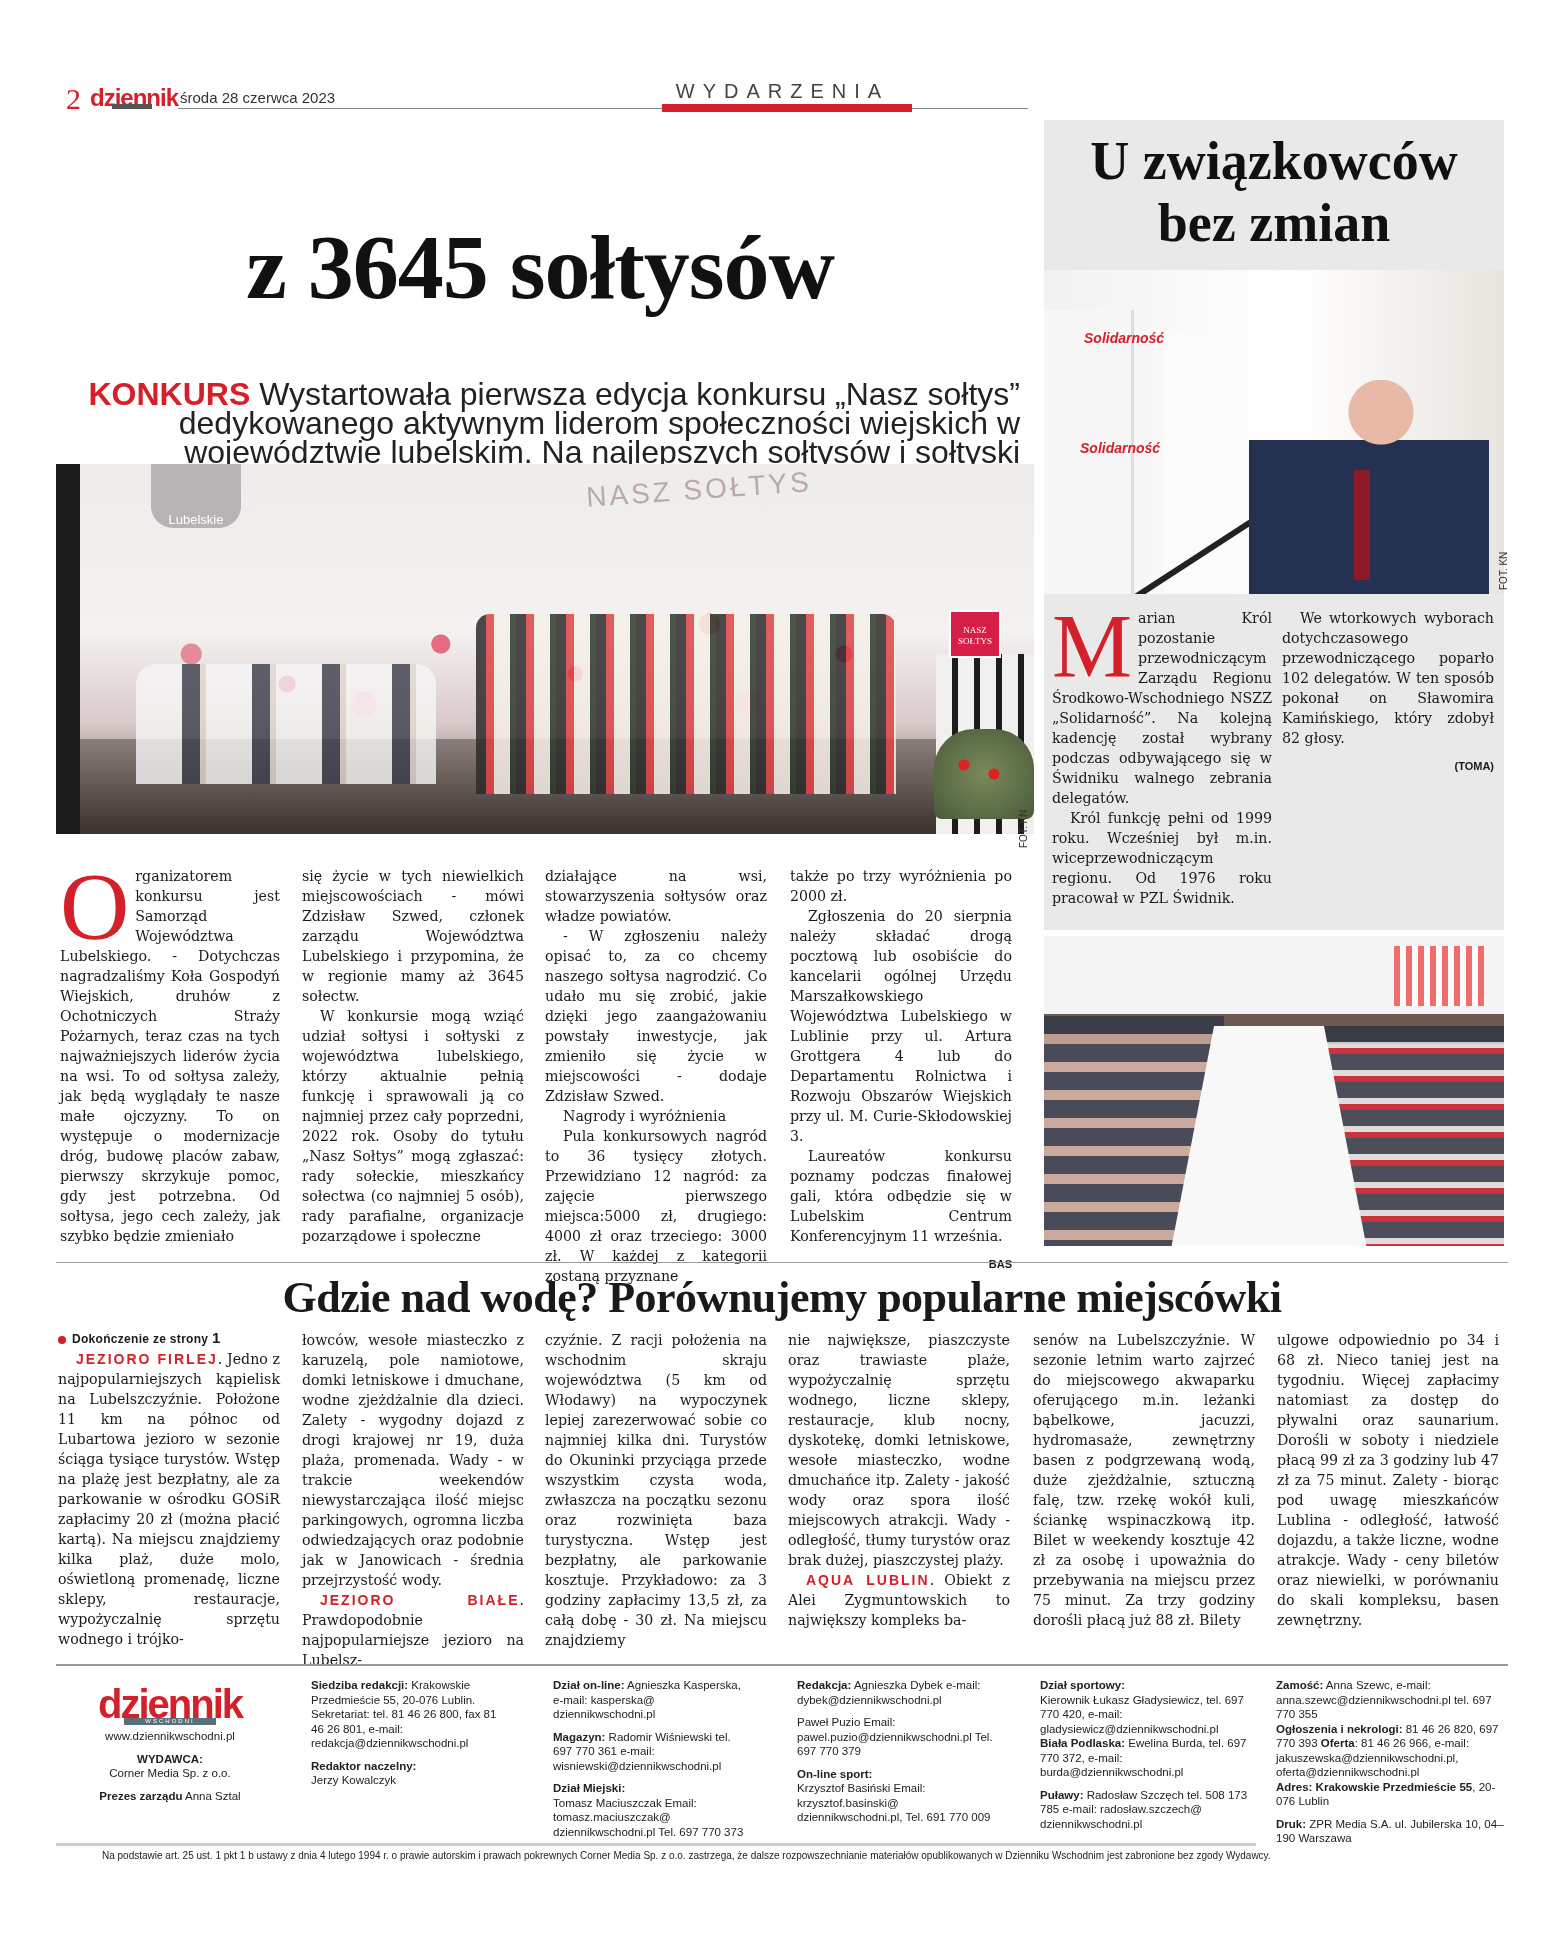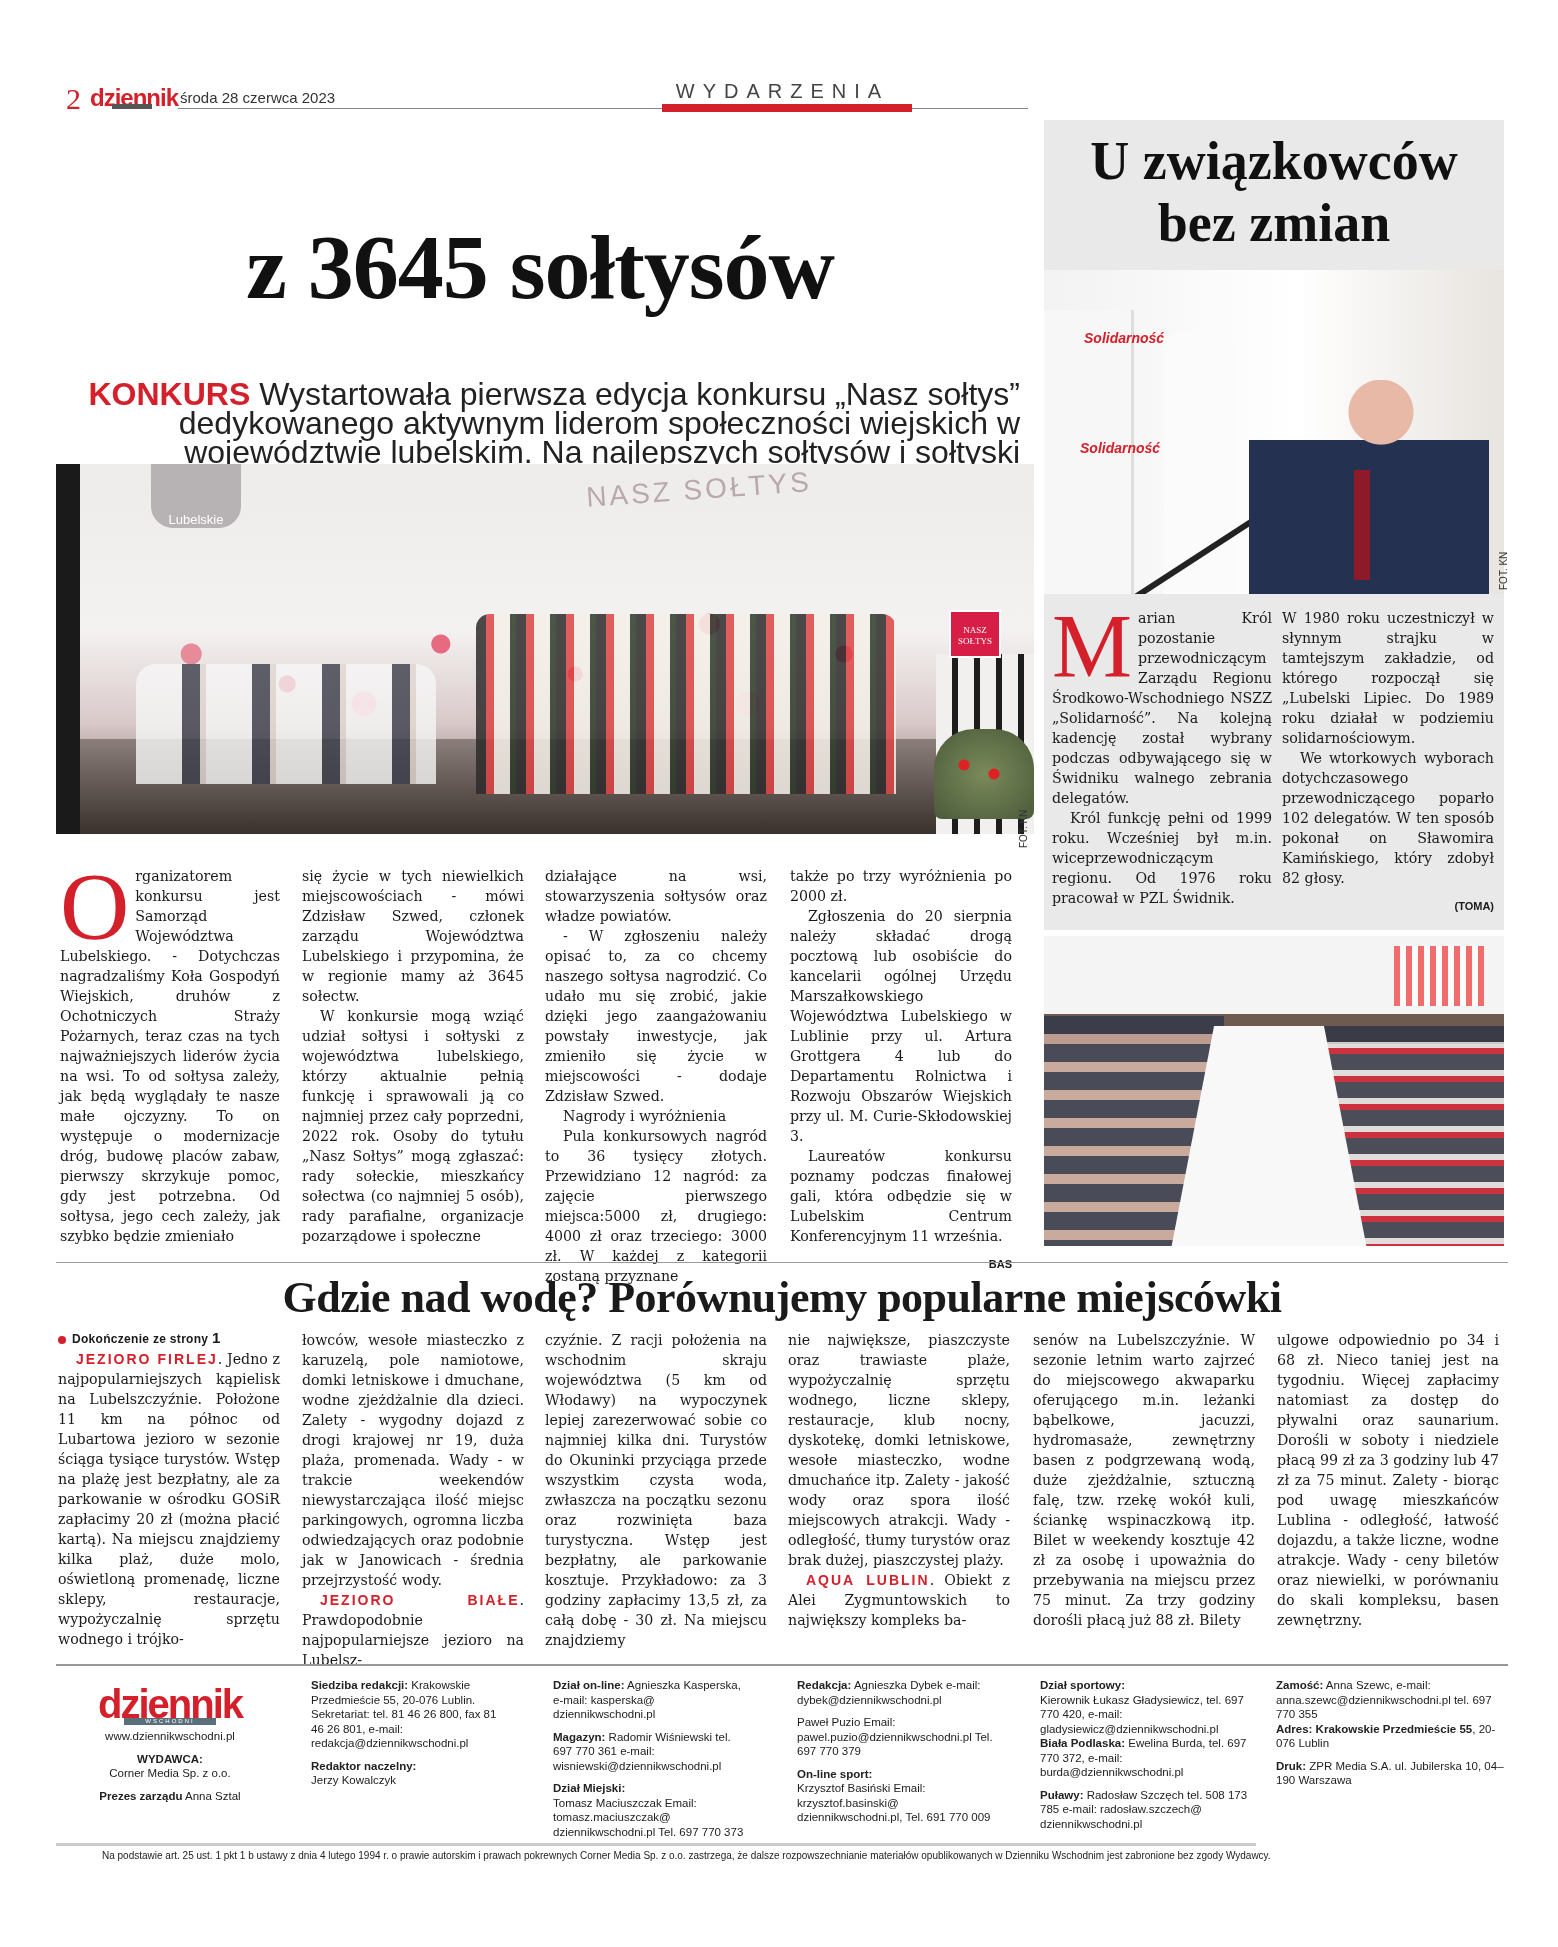--- a/index.html
+++ b/index.html
@@ -177,21 +177,20 @@
   <div class="man"></div>
   <div class="tie"></div>
 </div>
 <div class="abs photo-credit-v" style="left:1498px;top:590px;">FOT. KN</div>
 
 <div class="abs col s1">
   <p class="noindent"><span class="dropcap" style="font-size:90px;line-height:70px;">M</span><span>arian Król pozostanie przewodniczącym Zarządu Regionu Środkowo-Wschodniego NSZZ „Solidarność”. Na kolejną kadencję został wybrany podczas odbywającego się w Świdniku walnego zebrania delegatów.</span></p>
   <p>Król funkcję pełni od 1999 roku. Wcześniej był m.in. wiceprzewodniczącym regionu. Od 1976 roku pracował w PZL Świdnik.</p>
 </div>
 <div class="abs col s2">
-  <p class="noindent">W 1980 roku uczestniczył w słynnym strajku w tamtejszym zakładzie, od którego rozpoczął się „Lubelski Lipiec. Do 1989 roku działał w podziemiu solidarnościowym.</p>
   <p>We wtorkowych wyborach dotychczasowego przewodniczącego poparło 102 delegatów. W ten sposób pokonał on Sławomira Kamińskiego, który zdobył 82 głosy.</p>
   <div class="byline">(TOMA)</div>
 </div>
 
 <div class="abs side-photo2">
   <div class="banner"></div>
   <div class="row-l"></div>
   <div class="row-r"></div>
   <div class="table"></div>
 </div>
@@ -258,19 +257,20 @@
 </div>
 <div class="abs foot f4">
   <div><b>Dział sportowy:</b></div>
   <div>Kierownik Łukasz Gładysiewicz, tel. 697 770 420, e-mail: gladysiewicz@dziennikwschodni.pl</div>
   <div><b>Biała Podlaska:</b><span> Ewelina Burda, tel. 697 770 372, e-mail: burda@dziennikwschodni.pl</span></div>
   <div class="gap"></div>
   <div><b>Puławy:</b><span>  Radosław Szczęch tel. 508 173 785 e-mail: radosław.szczech@ dziennikwschodni.pl</span></div>
 </div>
 <div class="abs foot f5">
   <div><b>Zamość:</b><span> Anna Szewc, e-mail: anna.szewc@dziennikwschodni.pl tel. 697 770 355</span></div>
+  <div><b>Ogłoszenia i nekrologi:</b><span>  81 46 26 820, 697 770 393 </span><b>Oferta</b><span>: 81 46 26 966, e-mail: jakuszewska@dziennikwschodni.pl, oferta@dziennikwschodni.pl</span></div>
   <div><b>Adres: Krakowskie Przedmieście 55</b><span>, 20-076 Lublin</span></div>
   <div class="gap"></div>
   <div><b>Druk:</b><span> ZPR Media S.A. ul. Jubilerska 10, 04–190 Warszawa</span></div>
 </div>
 
 <div class="abs rule4"></div>
 <div class="abs legal">Na podstawie art. 25 ust. 1 pkt 1 b ustawy z dnia 4 lutego 1994 r. o prawie autorskim i prawach pokrewnych Corner Media Sp. z o.o. zastrzega, że dalsze rozpowszechnianie materiałów opublikowanych w Dzienniku Wschodnim jest zabronione bez zgody Wydawcy.</div>
 
 </body></html>

